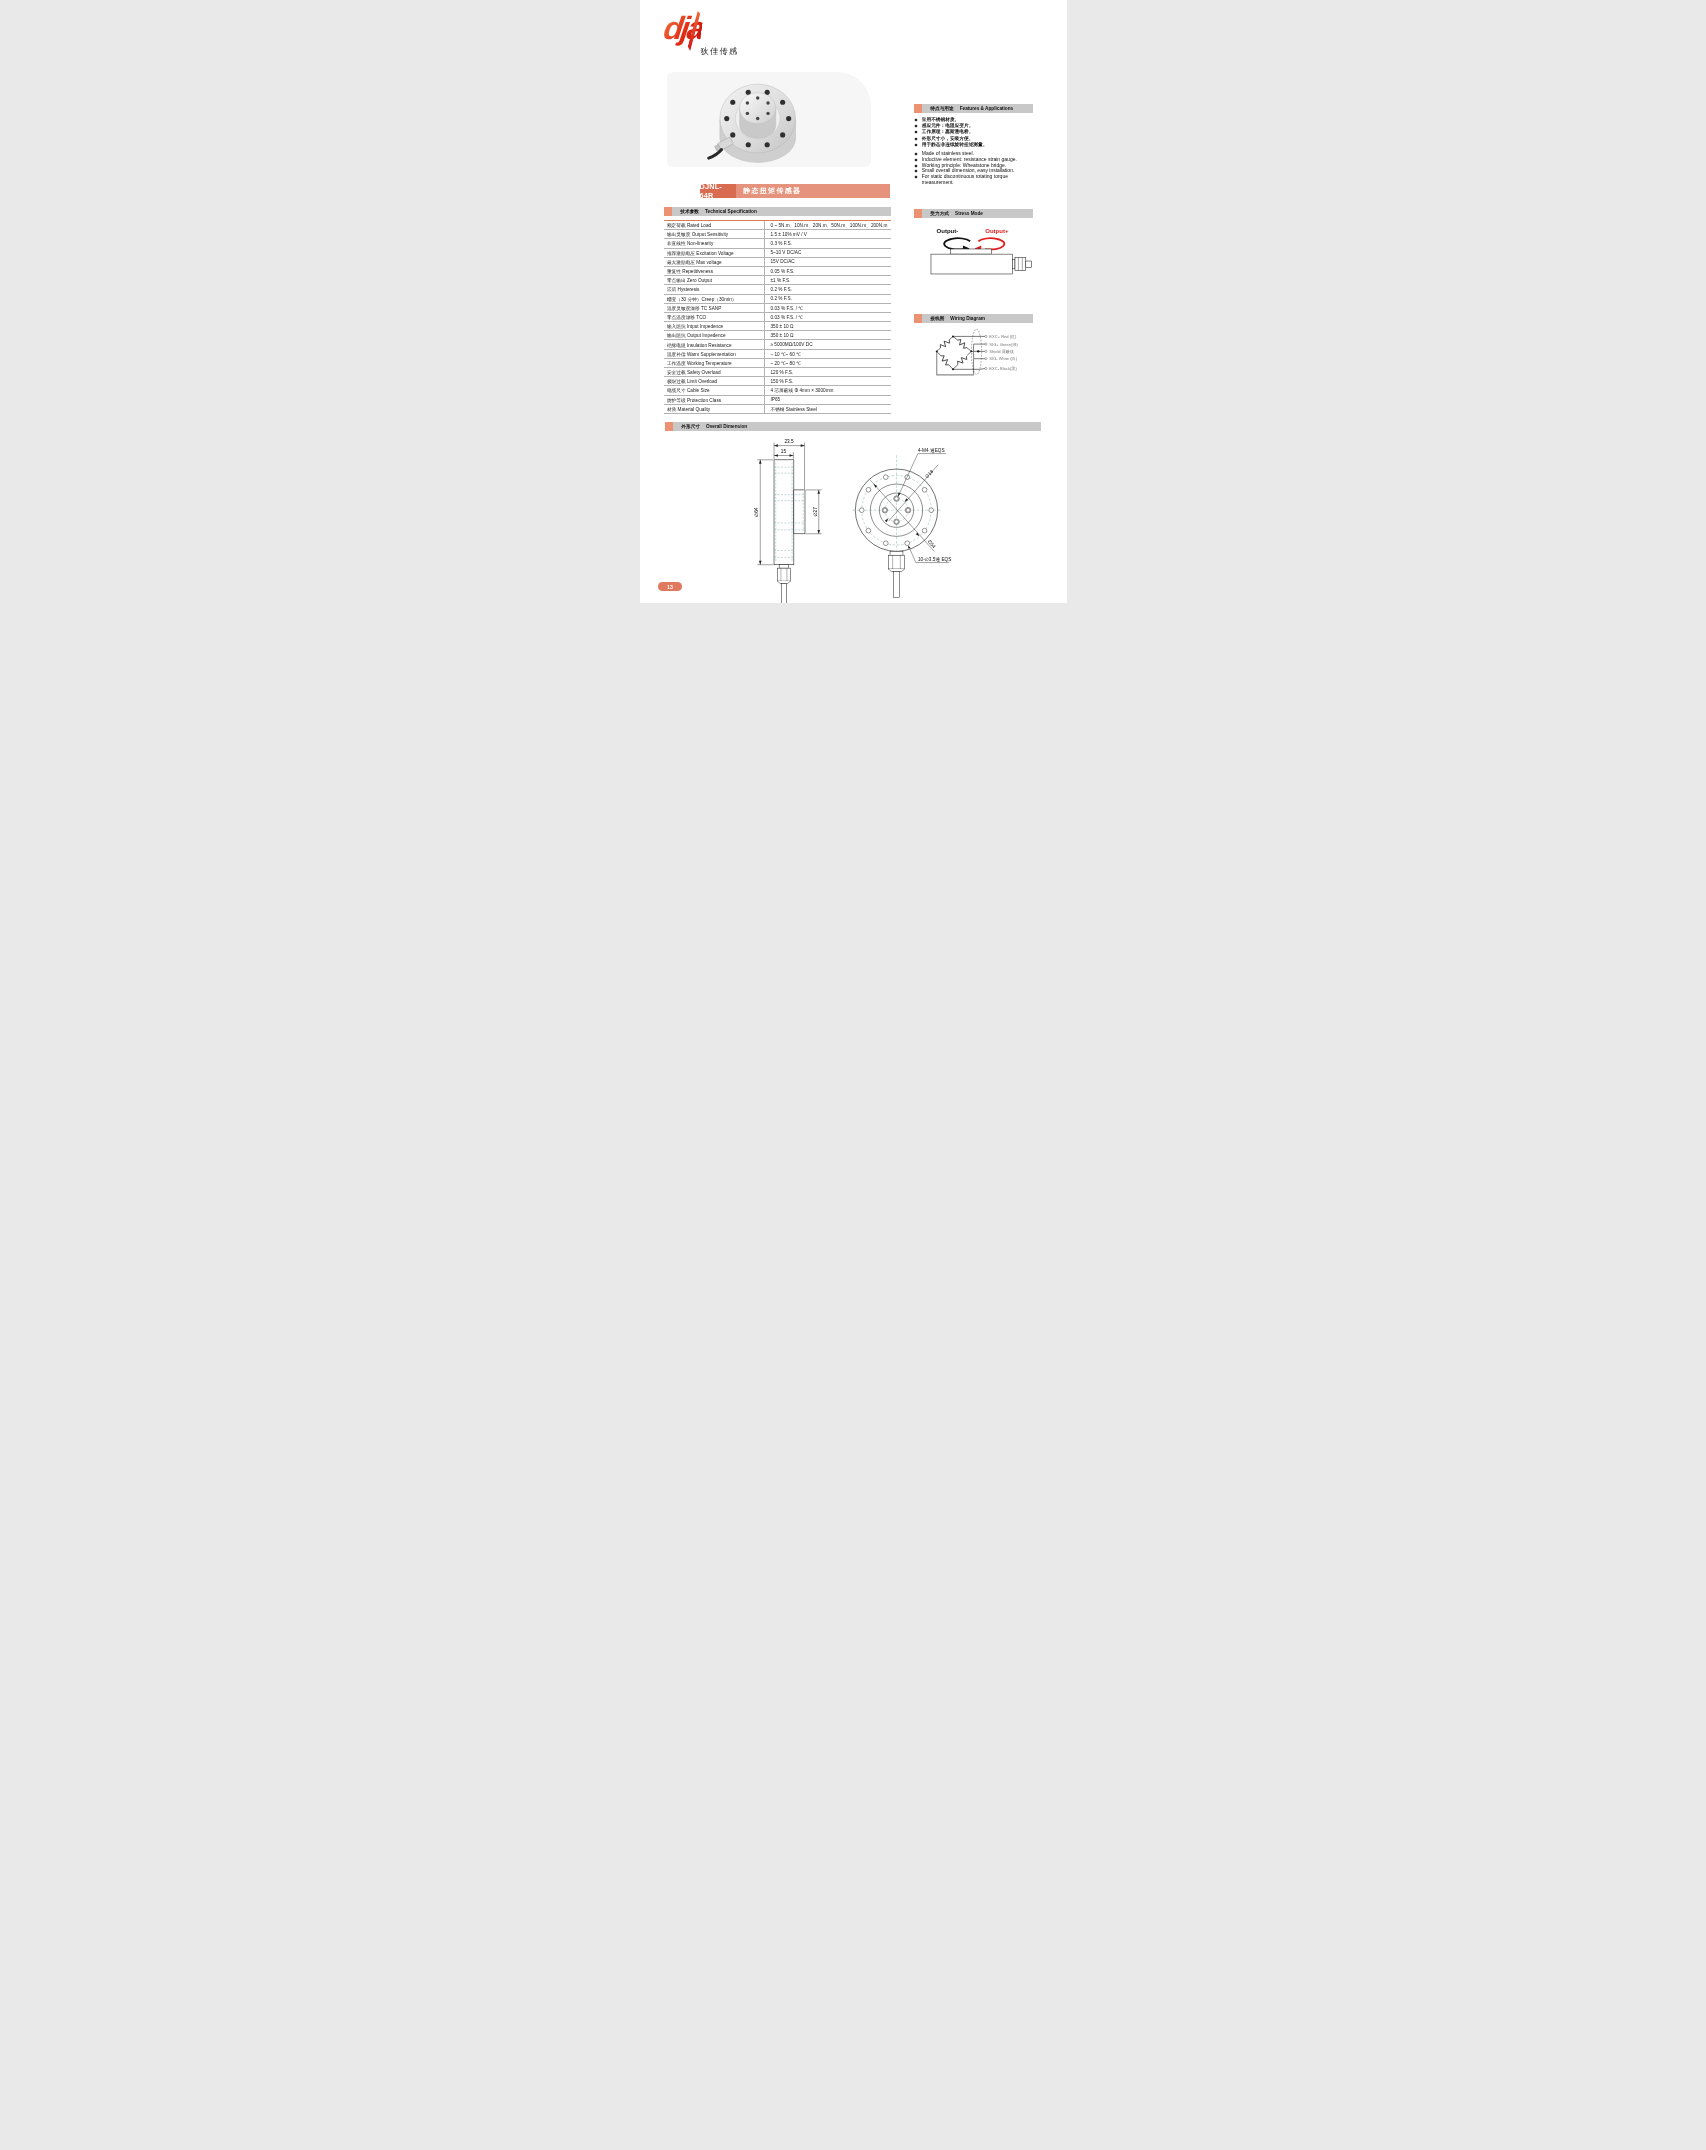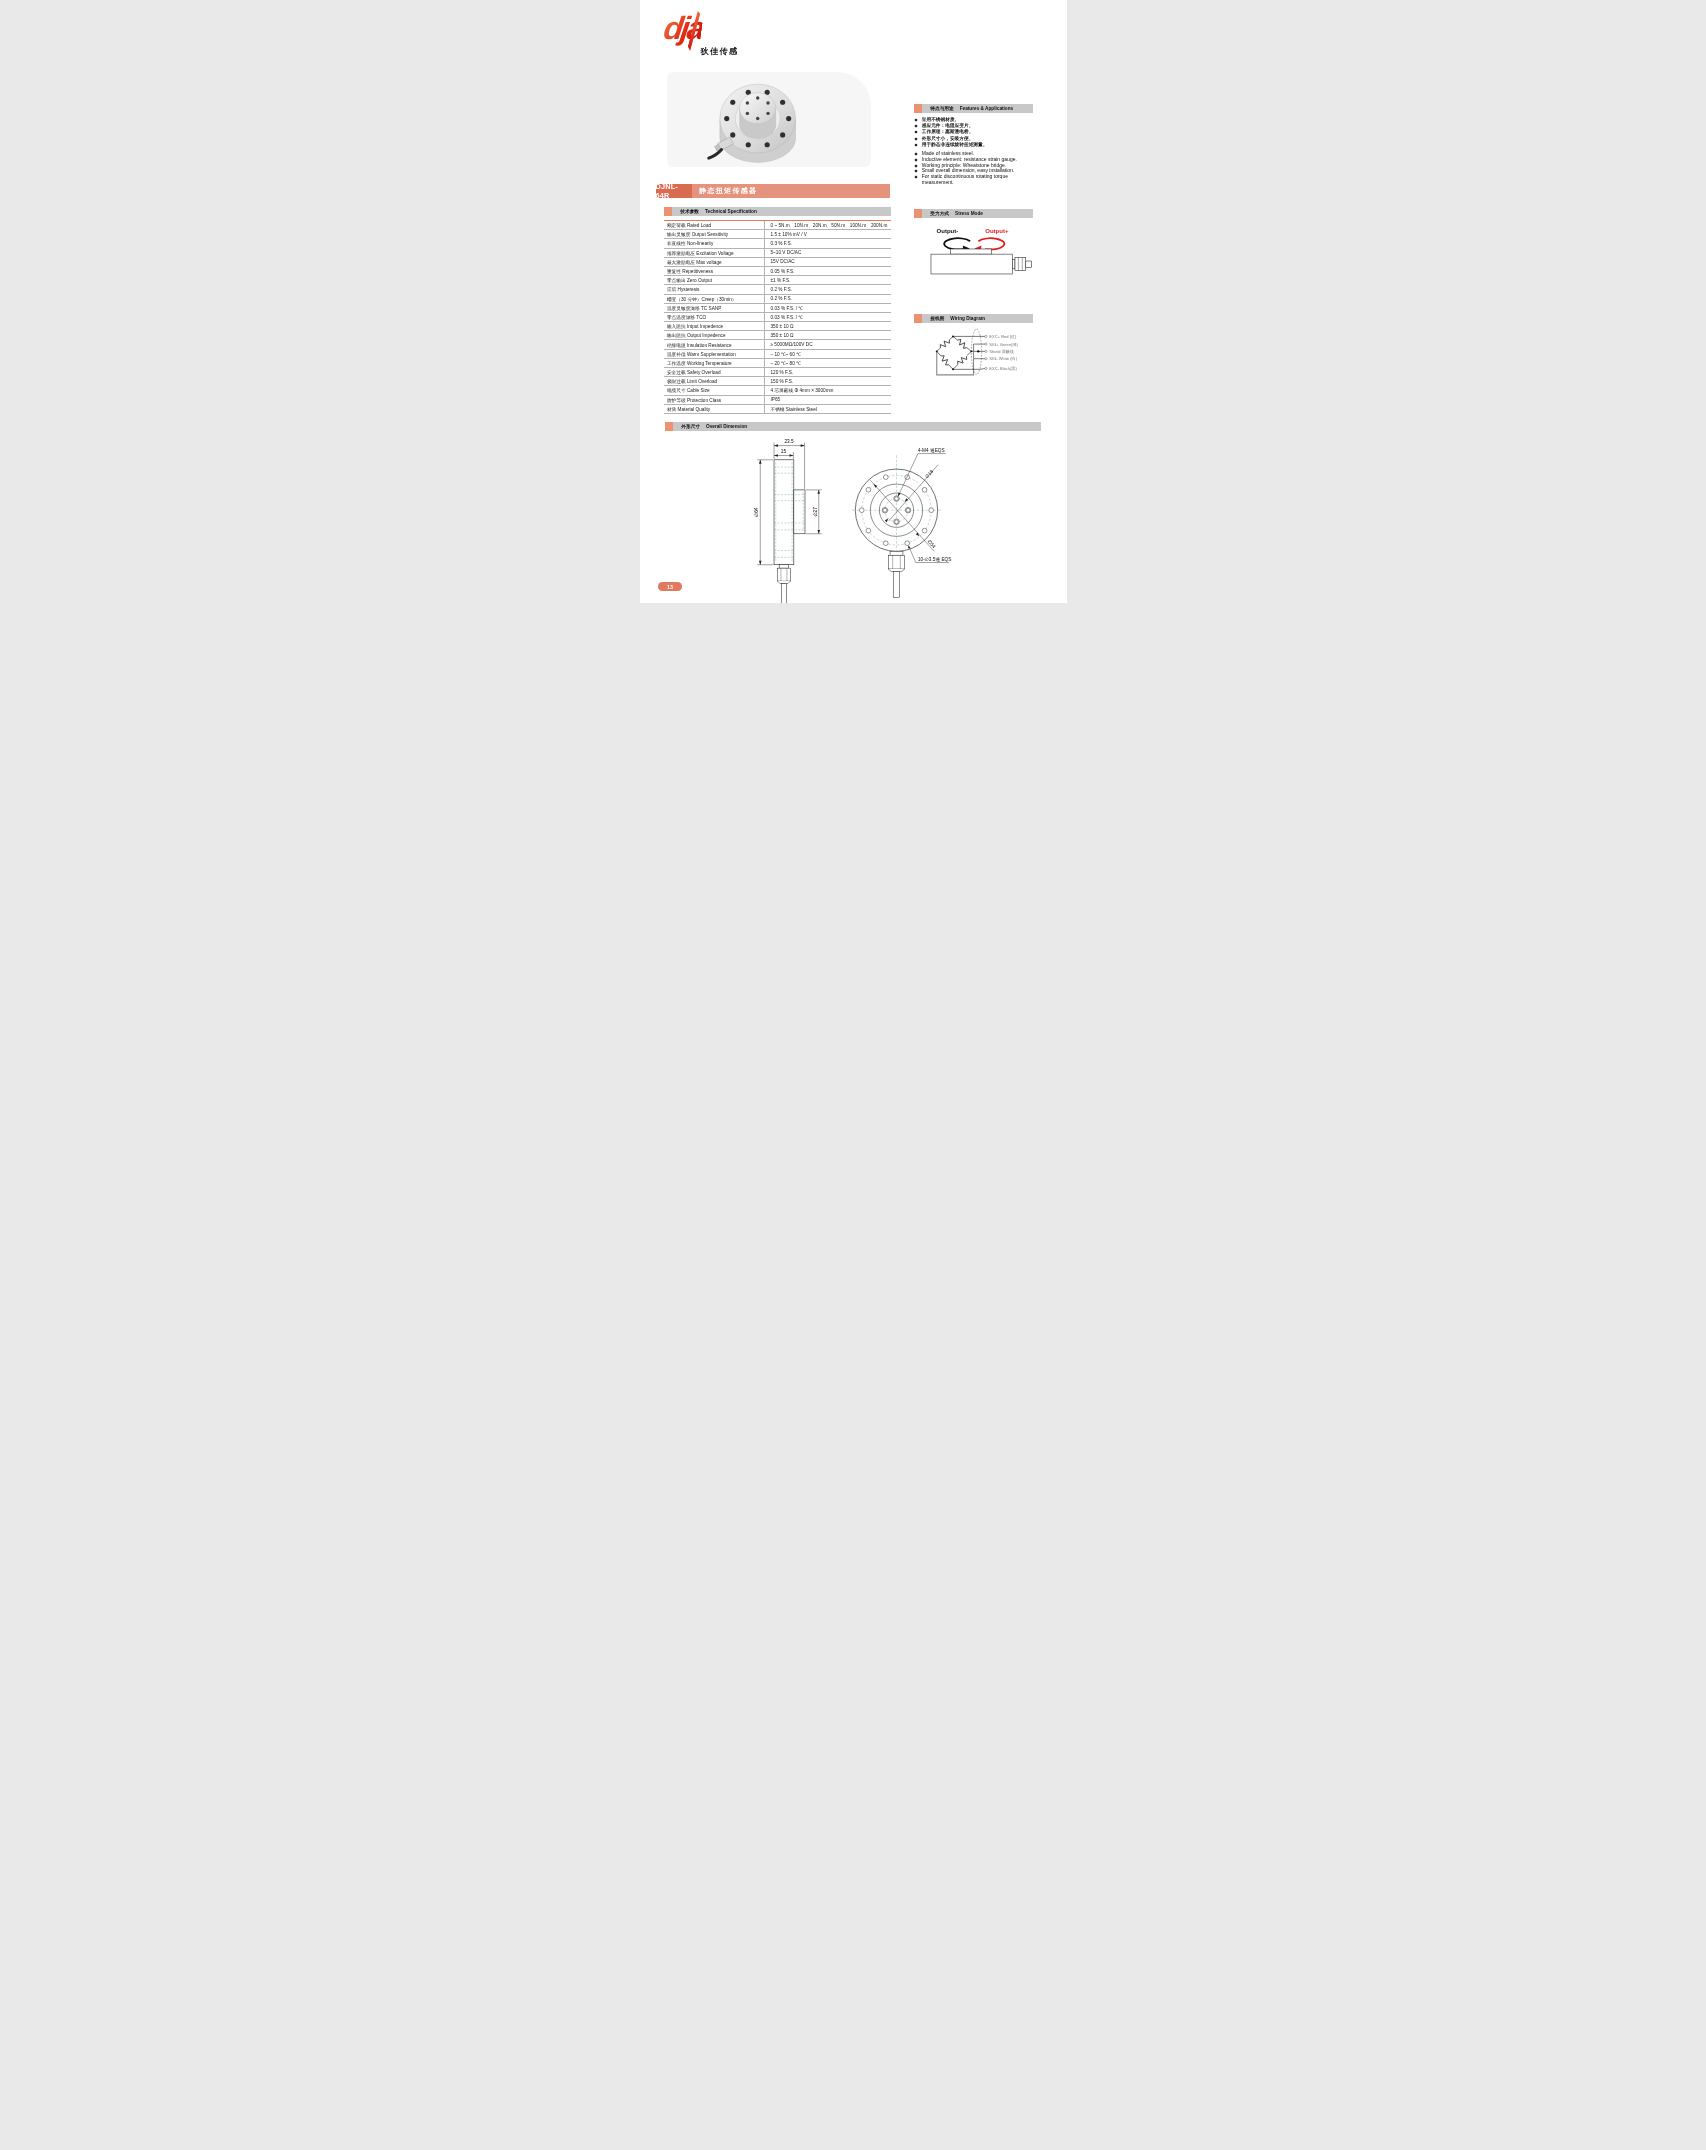--- a/index.html
+++ b/index.html
@@ -8,21 +8,21 @@
   .abs{position:absolute;}
 
   
   .logo-latin{position:absolute;left:24px;top:9.5px;font-size:32px;line-height:36px;font-weight:bold;
       font-style:italic;letter-spacing:-2.6px;transform:skewX(-8deg);
       background:linear-gradient(115deg,#ef7040 5%,#e23016 55%,#c60f0f);
       -webkit-background-clip:text;background-clip:text;color:transparent;}
   .logo-shard{position:absolute;left:51px;top:11.2px;width:5.6px;height:40px;
       background:linear-gradient(#f06a38,#d01616);
       clip-path:polygon(45% 0,100% 7%,60% 100%,0 88%);transform:skewX(-12deg);}
-  .logo-cn{position:absolute;left:61px;top:46px;font-size:8.2px;font-weight:bold;letter-spacing:1.3px;color:#151515;}
+  .logo-cn{position:absolute;left:61px;top:46px;font-size:8.2px;font-weight:normal;letter-spacing:1.3px;color:#151515;}
 
   
   .photo-bg{position:absolute;left:27px;top:72px;width:204px;height:95px;background:#f6f6f6;
       border-radius:6px 34px 6px 6px;}
 
   
   .sec-header{position:absolute;display:flex;height:8.6px;}
   .sec-header .sq{width:8.2px;height:8.6px;background:#ea9272;}
   .sec-header .bar{flex:1;background:#c8c8c8;display:flex;align-items:center;gap:6px;
       padding-left:8.6px;font-size:4.7px;font-weight:bold;color:#111;white-space:nowrap;}
@@ -30,21 +30,21 @@
   
   .feat-list{position:absolute;left:275px;width:120px;}
   .feat-item{display:flex;gap:2.6px;align-items:flex-start;}
   .feat-item .bullet{width:4.7px;flex:0 0 4.7px;font-size:3.9px;line-height:inherit;color:#111;}
   .cn-list .feat-item{font-size:4.7px;font-weight:bold;line-height:6.2px;}
   .en-list .feat-item{font-size:5px;line-height:5.8px;}
 
   
   .title-bar{position:absolute;left:16px;top:184px;width:234px;height:13.8px;display:flex;}
   .title-model{width:36px;background:#d96b50;color:#fff;font-size:7.3px;font-weight:bold;
-      display:flex;align-items:center;justify-content:center;letter-spacing:0.2px;}
+      display:flex;align-items:center;justify-content:center;letter-spacing:0.2px;margin-left:44px;}
   .title-cn{flex:1;background:#e5937d;color:#fff;font-size:7px;font-weight:bold;
       display:flex;align-items:center;padding-left:7.7px;letter-spacing:1.3px;}
 
   
   .spec-table{position:absolute;left:24px;top:220px;width:227px;height:193px;
       display:flex;flex-direction:column;border-top:1.3px solid #dd7b57;}
   .spec-row{flex:1;display:flex;border-bottom:1.3px double #b3b3b3;align-items:center;}
   .spec-label{width:97px;flex:0 0 97px;align-self:stretch;display:flex;align-items:center;
       padding-left:3.4px;border-right:0.4px solid #b3b3b3;font-size:4.7px;color:#1a1a1a;}
   .spec-value{flex:1;padding-left:5.6px;font-size:4.7px;color:#1a1a1a;white-space:nowrap;}

